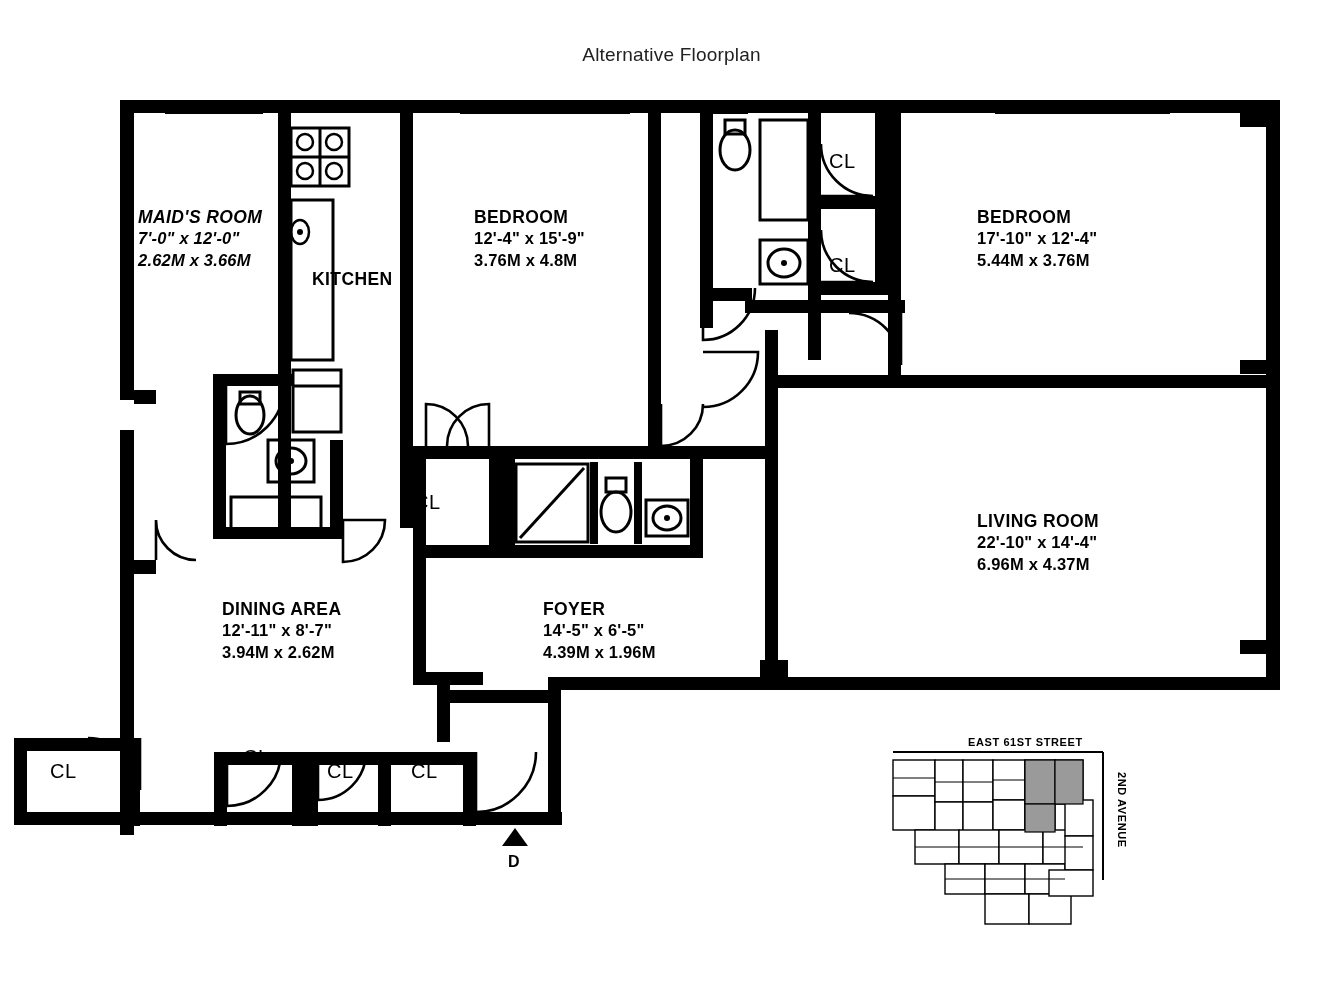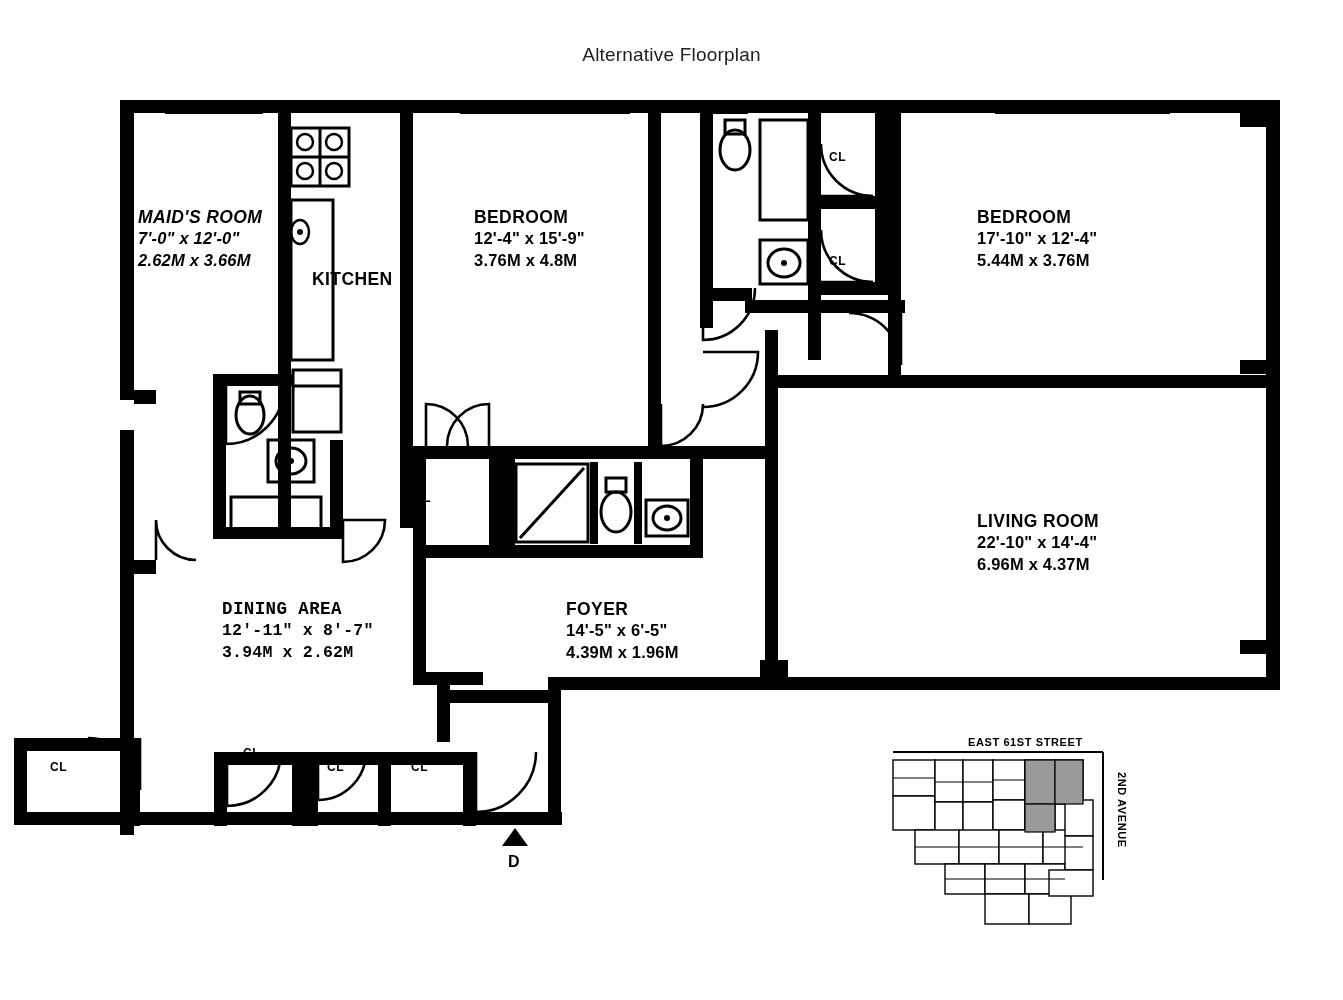--- a/index.html
+++ b/index.html
@@ -10,21 +10,21 @@
     position:absolute;top:44px;left:0;width:100%;text-align:center;
     font-size:19px;font-weight:400;color:#222;letter-spacing:.2px;
   }
 
   .plan{position:absolute;left:0;top:0;width:1343px;height:1000px;}
 
   
   .room{position:absolute;font-weight:bold;line-height:1.28;white-space:nowrap;}
   .room .nm{font-size:17.5px;letter-spacing:.4px;}
   .room .dim{font-size:16.5px;letter-spacing:.2px;}
-  .cl{position:absolute;font-weight:bold;font-size:12px;letter-spacing:.5px;}
+  .cl{position:absolute;font-weight:normal;font-size:20px;letter-spacing:.5px;}
   .kit{position:absolute;font-weight:bold;font-size:17.5px;letter-spacing:.4px;text-align:center;}
 
   .keylabel{position:absolute;font-weight:bold;font-size:11px;letter-spacing:.6px;}
   .keylabel.vert{transform:rotate(90deg);transform-origin:left top;}
 
   .dmark{position:absolute;font-weight:bold;font-size:16px;}
 </style>
 </head>
 <body>
 
@@ -275,27 +275,27 @@
   <div class="dim">17'-10" x 12'-4"</div>
   <div class="dim">5.44M x 3.76M</div>
 </div>
 
 <div class="room" style="left:977px;top:510px;">
   <div class="nm">LIVING ROOM</div>
   <div class="dim">22'-10" x 14'-4"</div>
   <div class="dim">6.96M x 4.37M</div>
 </div>
 
-<div class="room" style="left:222px;top:598px;font-family:Liberation Mono, monospace;">
+<div class="room" style="left:222px;top:598px;">
   <div class="nm">DINING AREA</div>
   <div class="dim">12'-11" x 8'-7"</div>
   <div class="dim">3.94M x 2.62M</div>
 </div>
 
-<div class="room" style="left:566px;top:598px;">
+<div class="room" style="left:543px;top:598px;">
   <div class="nm">FOYER</div>
   <div class="dim">14'-5" x 6'-5"</div>
   <div class="dim">4.39M x 1.96M</div>
 </div>
 
 <div class="cl" style="left:829px;top:150px;">CL</div>
 <div class="cl" style="left:829px;top:254px;">CL</div>
 <div class="cl" style="left:414px;top:491px;">CL</div>
 <div class="cl" style="left:50px;top:760px;">CL</div>
 <div class="cl" style="left:243px;top:746px;">CL</div>

